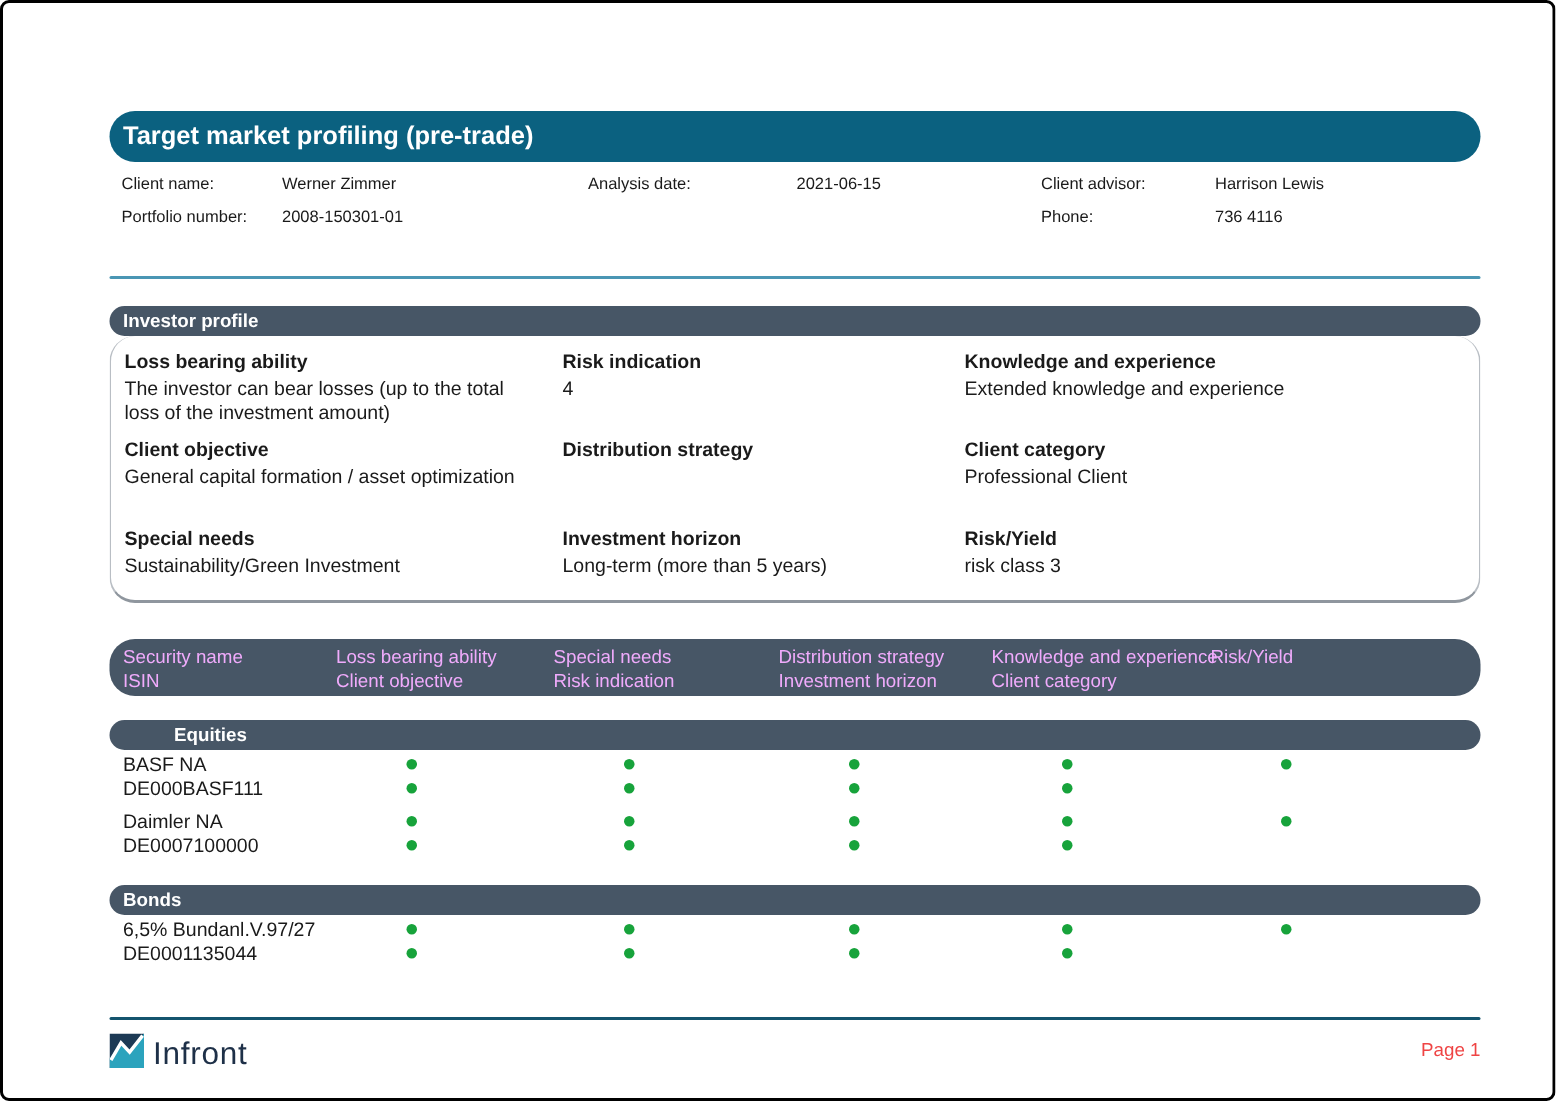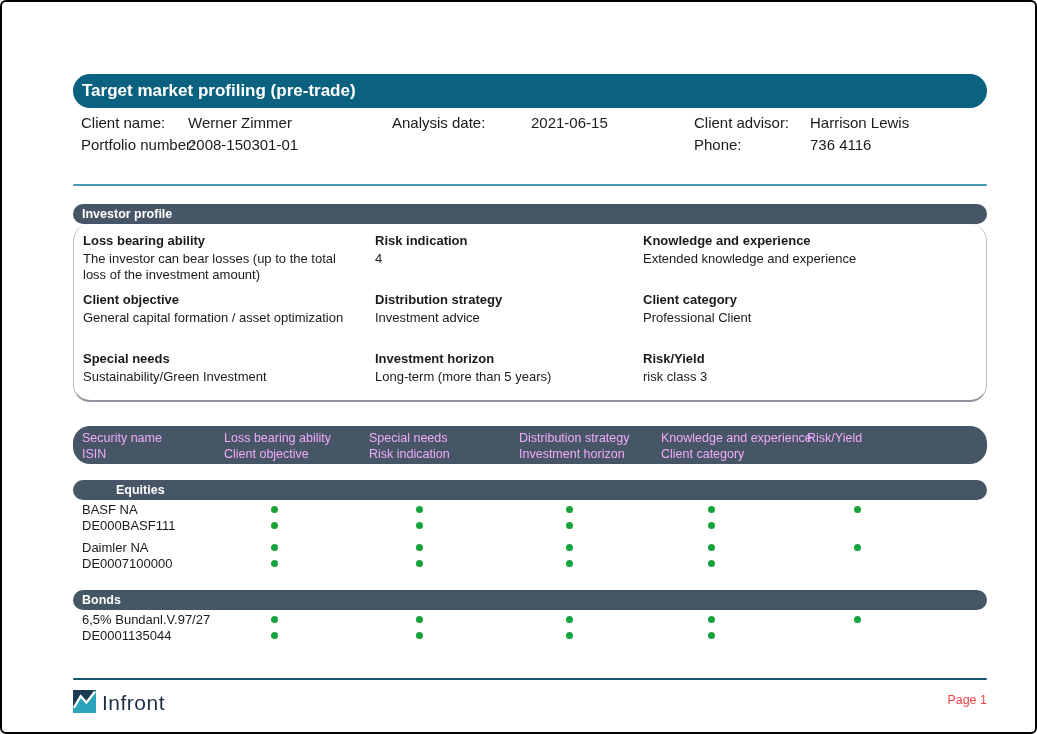--- a/index.html
+++ b/index.html
@@ -32,21 +32,21 @@
     line-height:34px;
     padding-left:9px;
   }
 
   
   .client-info{
     top:110px;
     display:grid;
     grid-template-columns:107px 204px 139px 163px 116px 1fr;
     padding-left:8px;
-    font-size:15px;
+    font-size:11px;
     line-height:22px;
     row-gap:0;
   }
   .client-info .cell{white-space:nowrap;}
 
   .separator{
     top:182px;height:2px;
     background:var(--separator);
   }
 
@@ -147,21 +147,20 @@
     <div class="ip-cell">
       <div class="ip-label">Knowledge and experience</div>
       <div class="ip-value">Extended knowledge and experience</div>
     </div>
     <div class="ip-cell">
       <div class="ip-label">Client objective</div>
       <div class="ip-value">General capital formation / asset optimization</div>
     </div>
     <div class="ip-cell">
       <div class="ip-label">Distribution strategy</div>
-      <div class="ip-value">Investment advice</div>
     </div>
     <div class="ip-cell">
       <div class="ip-label">Client category</div>
       <div class="ip-value">Professional Client</div>
     </div>
     <div class="ip-cell">
       <div class="ip-label">Special needs</div>
       <div class="ip-value">Sustainability/Green Investment</div>
     </div>
     <div class="ip-cell">

